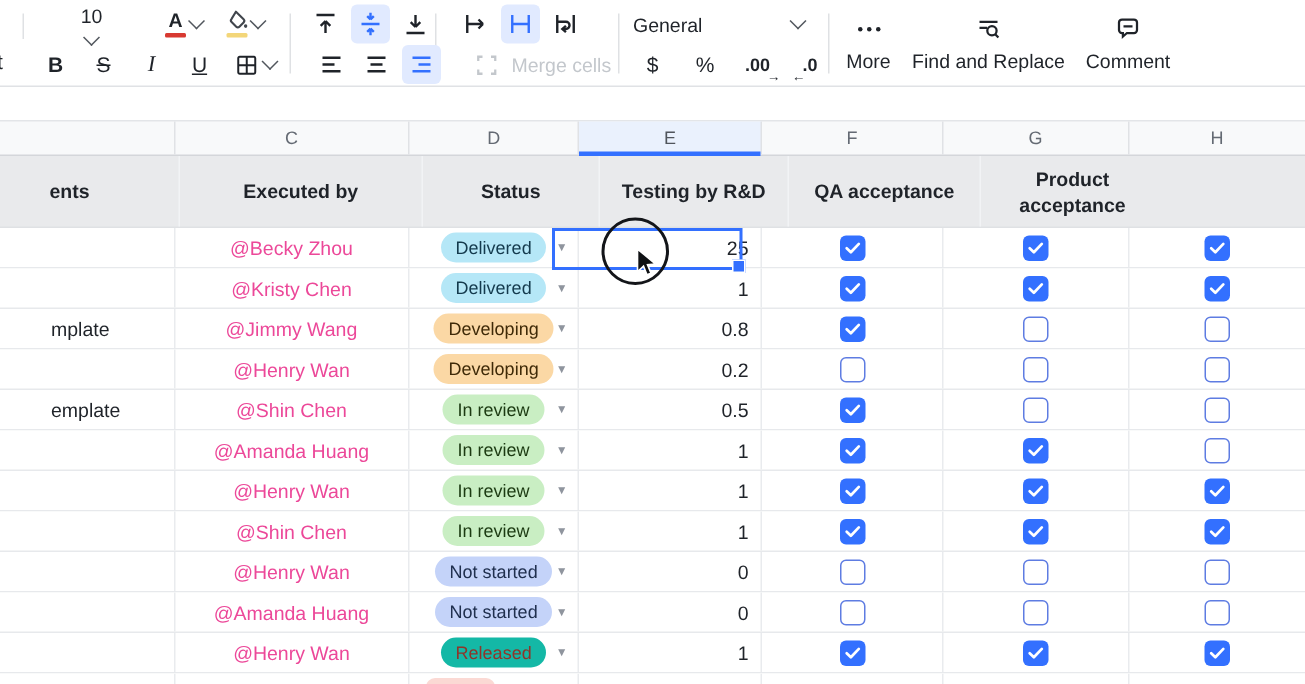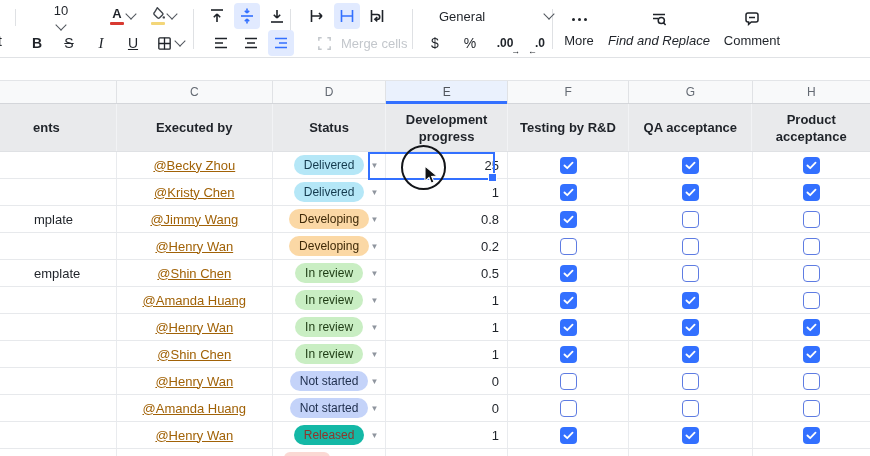--- a/index.html
+++ b/index.html
@@ -59,21 +59,21 @@
   .header-cell{display:flex;align-items:center;justify-content:center;text-align:center;
                font-size:13px;font-weight:700;line-height:17px;padding:0 6px;
                border-right:1px solid #f2f3f5;box-sizing:border-box;}
   .header-cell.colH{border-right:none;}
   .header-cell.colB{justify-content:flex-start;padding-left:1px;}
   .data-row{display:flex;height:27px;background:#fff;border-bottom:1px solid #e7e9ec;box-sizing:border-box;}
   .cell{display:flex;align-items:center;border-right:1px solid #e9ebee;box-sizing:border-box;
         font-size:13px;}
   .cell.colH{border-right:none;}
   .cell.colB{padding-left:2px;color:#1f2329;}
-  .cell.colC{justify-content:center;color:#a16207;text-decoration:underline;}
+  .cell.colC{justify-content:center;color:#ec4899;}
   .cell.colD{position:relative;justify-content:center;}
   .cell.colE{justify-content:flex-end;padding-right:8px;color:#1f2329;text-align:center;}
   .cell.ck{justify-content:center;}
   .badge{font-size:12px;line-height:16px;padding:2px 10px;border-radius:11px;white-space:nowrap;}
   .caret{position:absolute;right:7px;top:50%;transform:translateY(-50%);font-size:8px;color:#8f959e;}
   .cb{width:17px;height:17px;border-radius:4px;box-sizing:border-box;display:flex;
       align-items:center;justify-content:center;cursor:pointer;}
   .cb.on{background:#3370ff;}
   .cb.off{background:#fff;border:1.5px solid #5e7ce2;}
   .partial-row{position:relative;display:flex;height:7px;background:#fff;overflow:hidden;}
@@ -161,21 +161,21 @@
         </div>
         <div class="tb-btn">
           <svg width="18" height="18" viewBox="0 0 18 18">
             <path d="M3.5 3v12M14.5 3v12" stroke="#1f2329" stroke-width="1.6" fill="none"></path>
             <path d="M3.5 7.5h5.8a2.4 2.4 0 0 1 0 4.8H8" stroke="#1f2329" stroke-width="1.6" fill="none"></path>
             <path d="M9.3 10.2 6.9 12.3l2.4 2.1" stroke="#1f2329" stroke-width="1.6" fill="none"></path>
           </svg>
         </div>
       </div>
 
-      <div class="tb-btn numfmt" style="margin-left:49px;text-align:right;">
+      <div class="tb-btn numfmt" style="margin-left:32px;text-align:right;">
         <span>General</span>
         <span class="chev"></span>
       </div>
     </div>
 
     <div class="tb-row tb-row2">
       <div class="tb-btn">
           <span class="tb-letter b">B</span>
         </div>
       <div class="tb-btn" style="margin-left:6px;">
@@ -241,21 +241,21 @@
     </div>
 
     <div class="tallbtn" style="left:556px;width:46px;">
       <span class="dots">
           <i></i>
           <i></i>
           <i></i>
         </span>
       <span>More</span>
     </div>
-    <div class="tallbtn" style="left:604px;width:110px;font-style:italic;">
+    <div class="tallbtn" style="left:604px;width:110px;">
       <svg width="18" height="18" viewBox="0 0 18 18">
         <path d="M3 4.5h12M3 8.5h5" stroke="#1f2329" stroke-width="1.5" fill="none"></path>
         <circle cx="11.3" cy="10.5" r="3.1" fill="none" stroke="#1f2329" stroke-width="1.5"></circle>
         <path d="M13.5 12.8 15.6 15" stroke="#1f2329" stroke-width="1.5"></path>
       </svg>
       <span>Find and Replace</span>
     </div>
     <div class="tallbtn" style="left:712px;width:80px;">
       <svg width="18" height="18" viewBox="0 0 18 18">
         <path d="M3 5a2 2 0 0 1 2-2h8a2 2 0 0 1 2 2v5a2 2 0 0 1-2 2H8.3L5.6 14.4V12H5a2 2 0 0 1-2-2Z" fill="none" stroke="#1f2329" stroke-width="1.5"></path>
@@ -272,21 +272,20 @@
         <div class="letter-cell colD">D</div>
         <div class="letter-cell colE sel">E<div class="selbar"></div></div>
         <div class="letter-cell colF">F</div>
         <div class="letter-cell colG">G</div>
         <div class="letter-cell colH">H</div>
       </div>
     <div class="header-row">
         <div class="header-cell colB">ents</div>
         <div class="header-cell colC">Executed by</div>
         <div class="header-cell colD">Status</div>
-        <div class="header-cell colE">Development progress</div>
         <div class="header-cell colF">Testing by R&amp;D</div>
         <div class="header-cell colG">QA acceptance</div>
         <div class="header-cell colH">Product acceptance</div>
       </div>
     <div id="rows-host">
         <div class="data-row">
           <div class="cell colB"></div>
           <div class="cell colC">@Becky Zhou</div>
           <div class="cell colD">
             <span class="badge" style="background: rgb(181, 231, 247); color: rgb(20, 58, 77);">Delivered</span>

